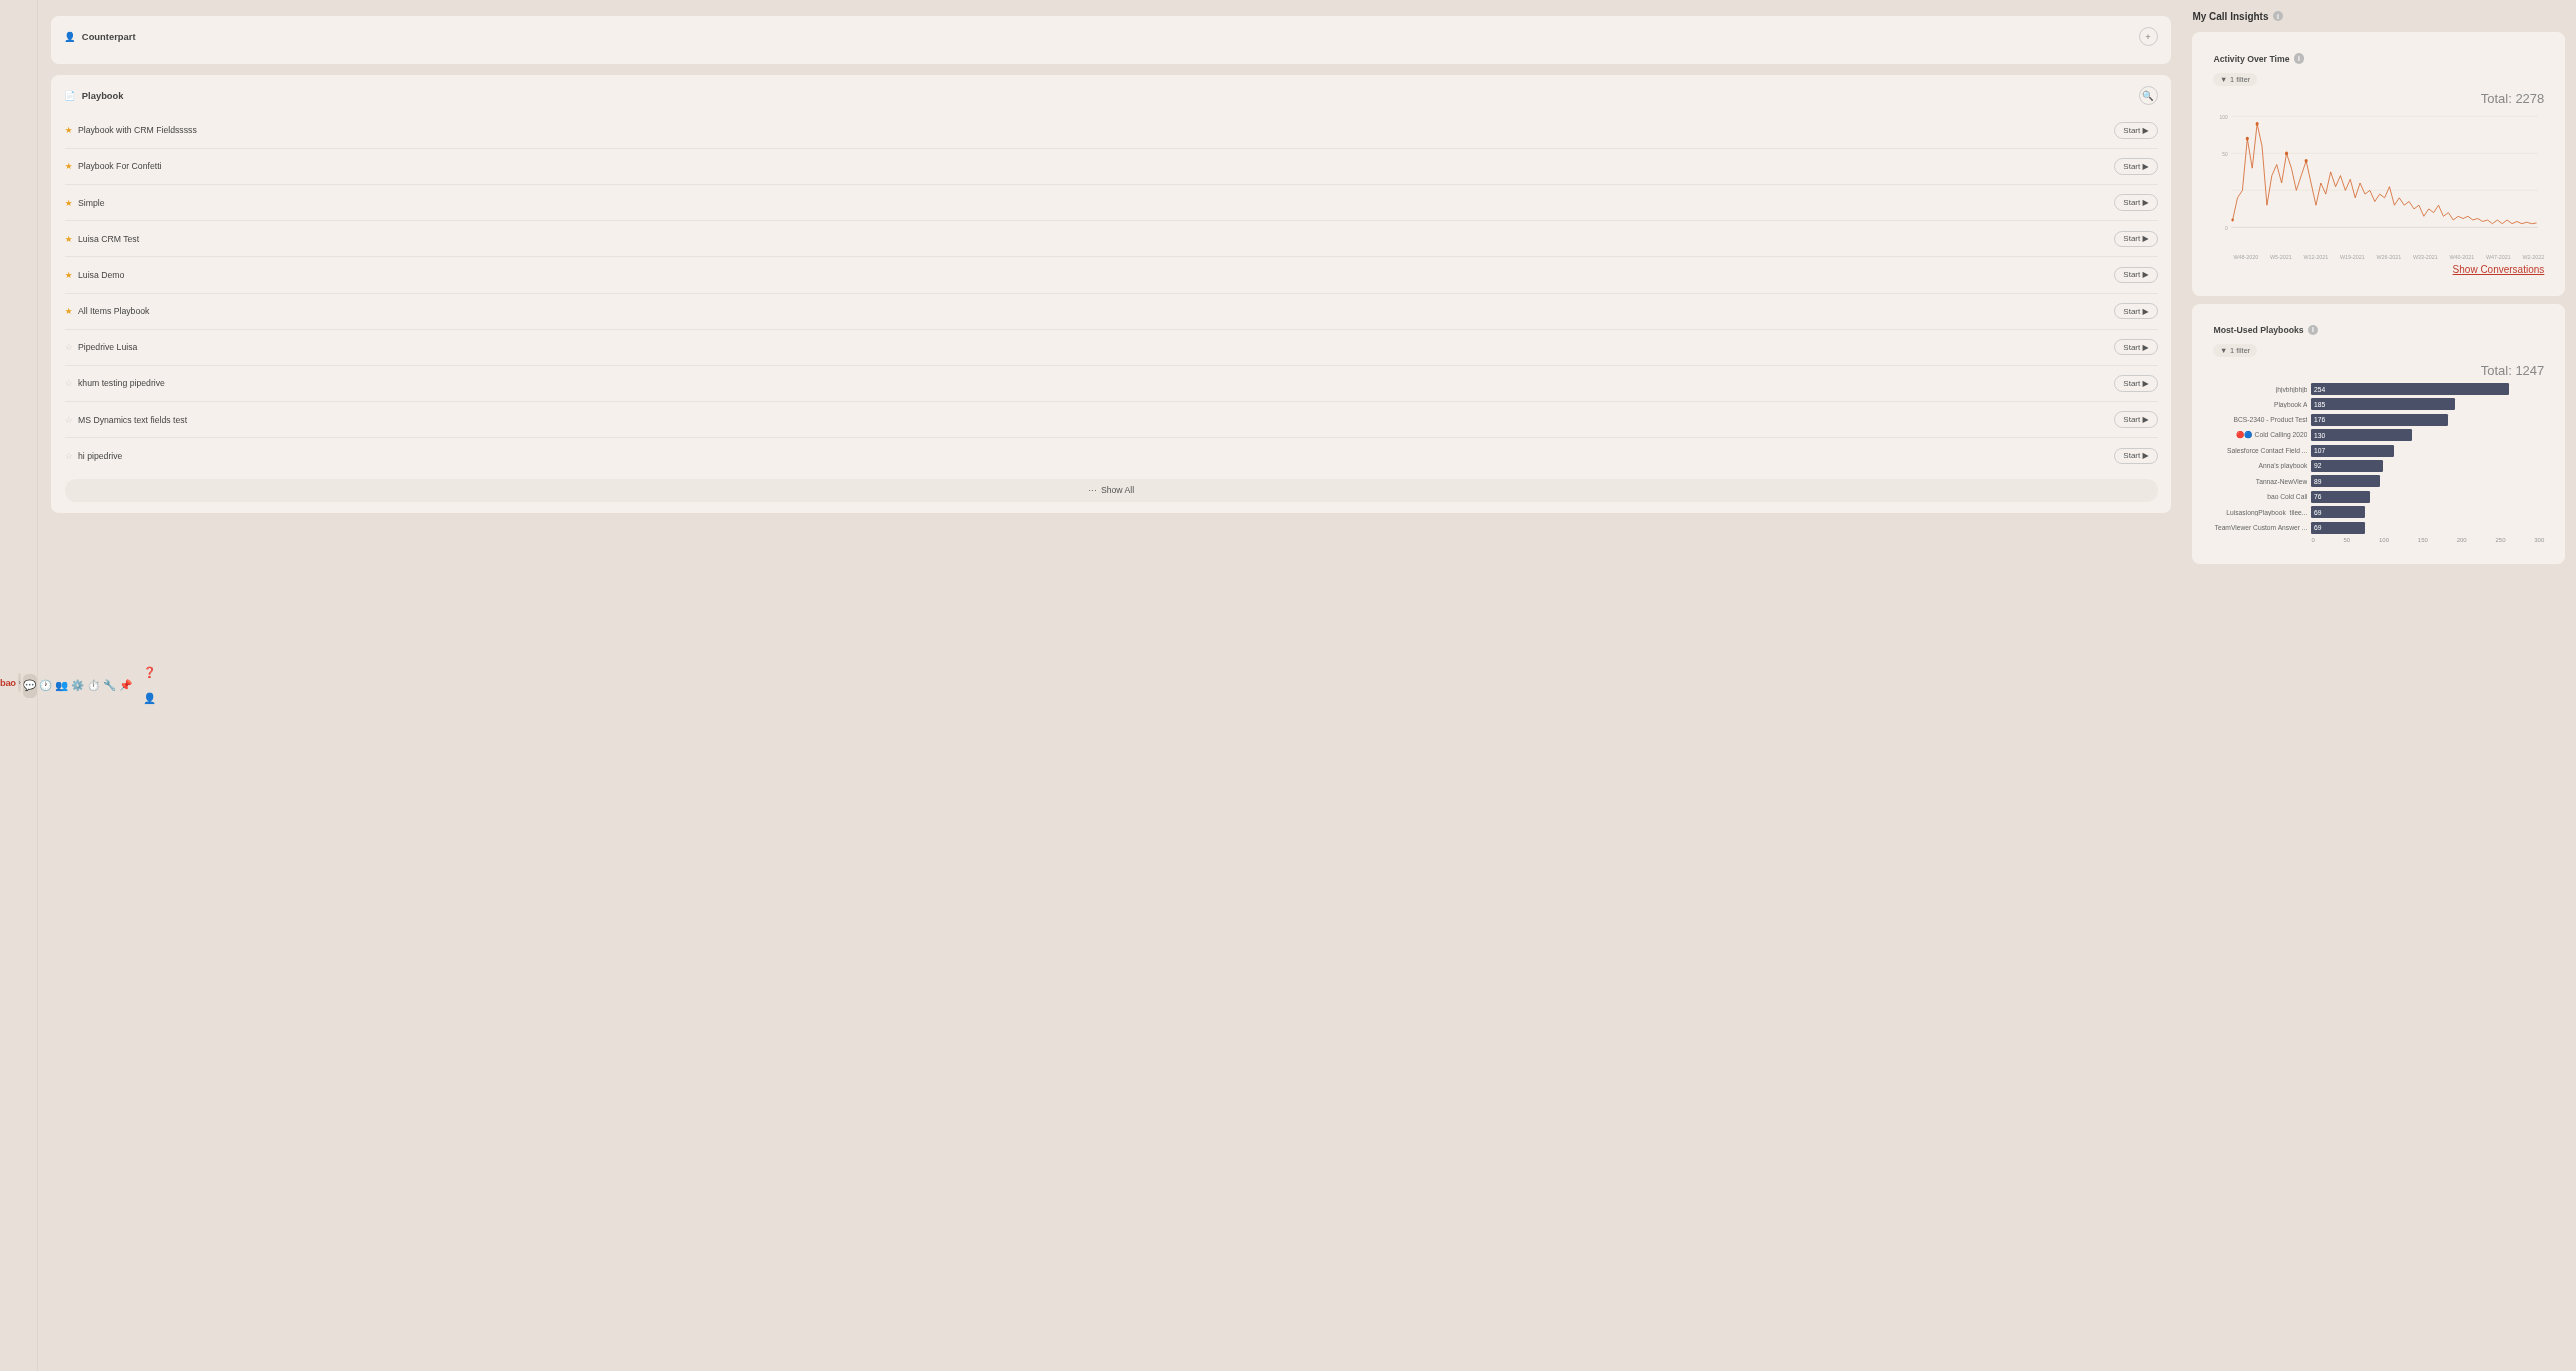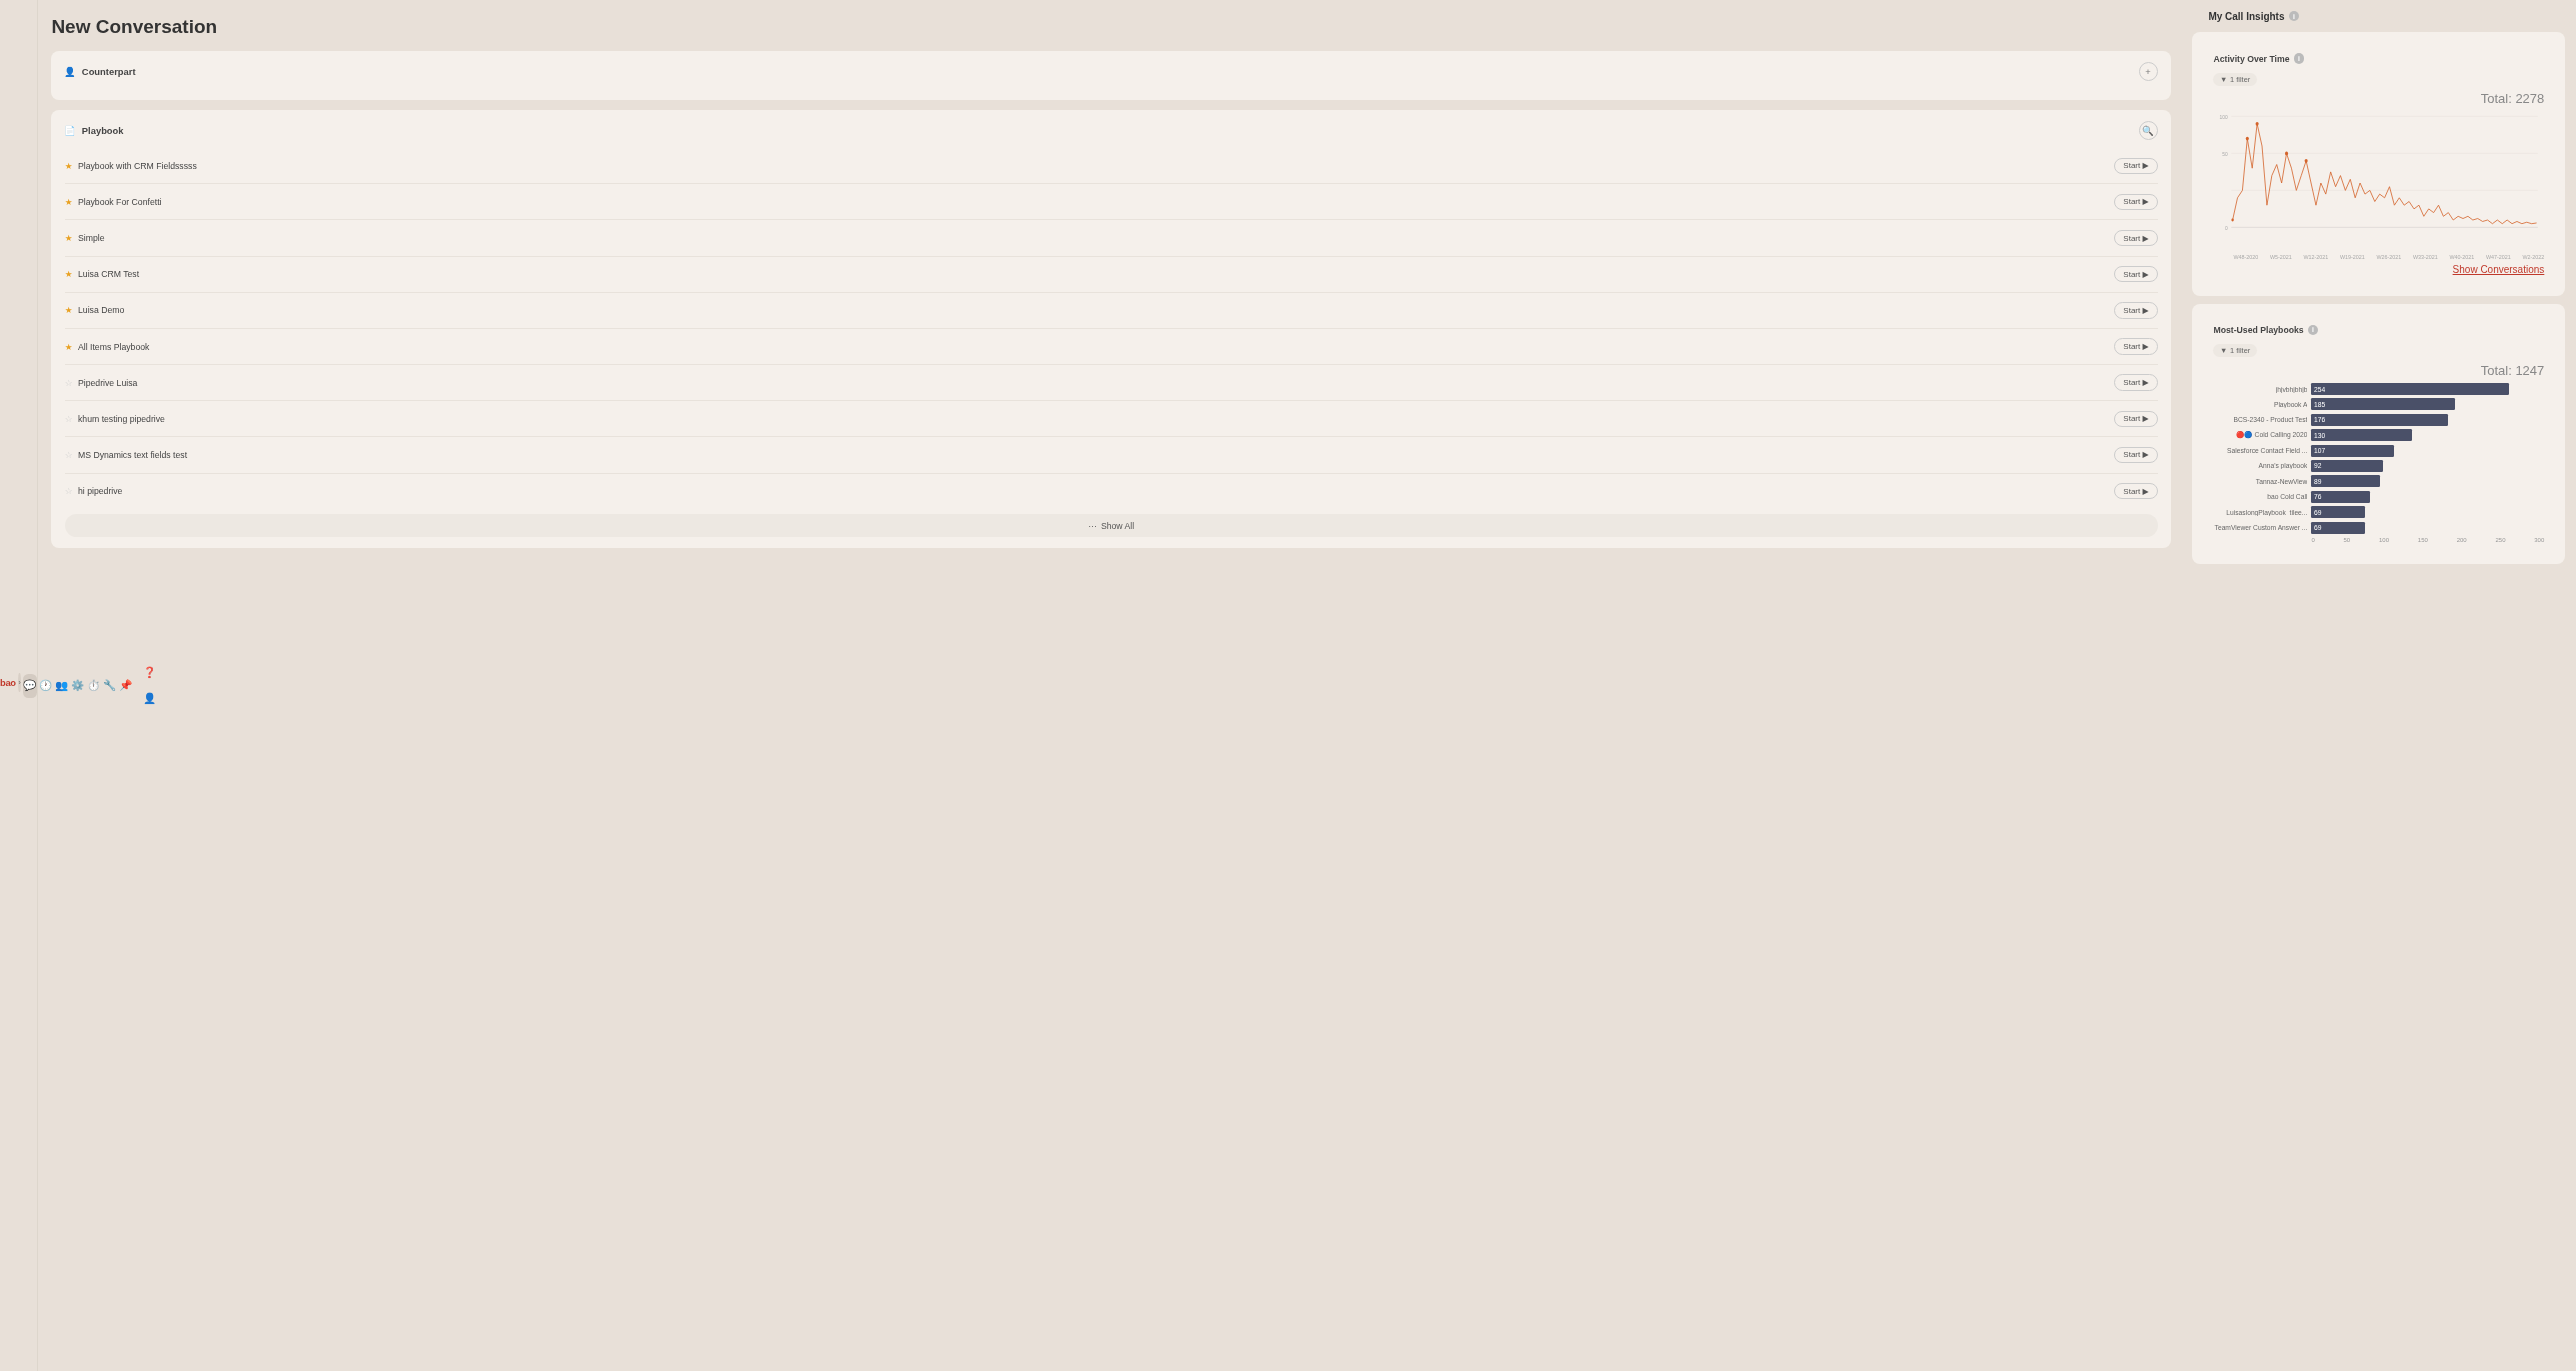--- a/index.html
+++ b/index.html
@@ -180,21 +180,20 @@
     }
 
     .insights-title {
       font-size: 10px;
       font-weight: 600;
       color: #333;
       display: flex;
       align-items: flex-start;
       gap: 4px;
       margin-bottom: 2.7px;
-      margin-left: 16px;
     }
 
     .info-icon {
       width: 10.7px; height: 10.7px;
       background: #bbb;
       border-radius: 50%;
       display: inline-flex;
       align-items: center;
       justify-content: center;
       font-size: 6.7px;
@@ -334,21 +333,20 @@
   <div class="sidebar-spacer"></div>
   <div class="sidebar-bottom">
     <div class="sidebar-icon">❓</div>
     <div class="sidebar-icon">👤</div>
   </div>
 </div>
 
 <div class="main-content">
 
   <div class="left-panel">
-    <h1 class="page-title">New Conversation</h1>
 
     <div class="card">
       <div class="card-header">
         <div class="card-header-left">
           <span class="card-header-icon">👤</span>
           <span>Counterpart</span>
         </div>
         <button class="card-action-btn">+</button>
       </div>
     </div>

